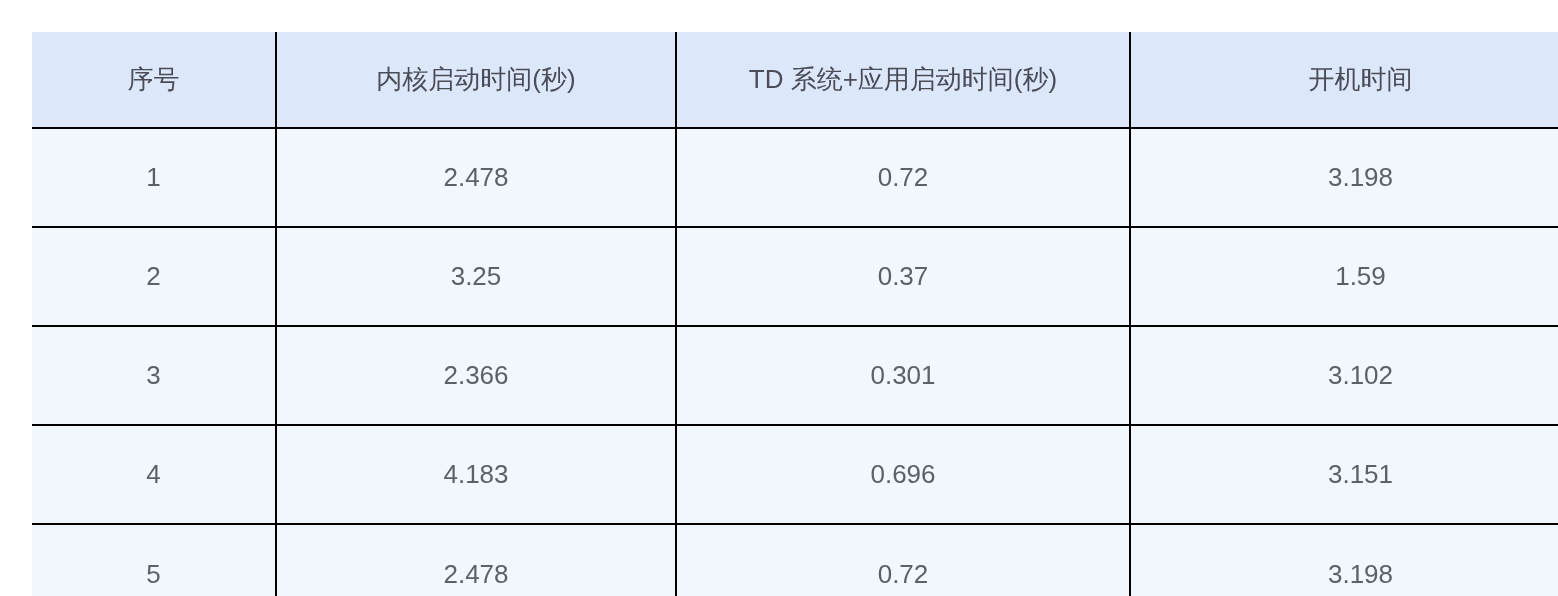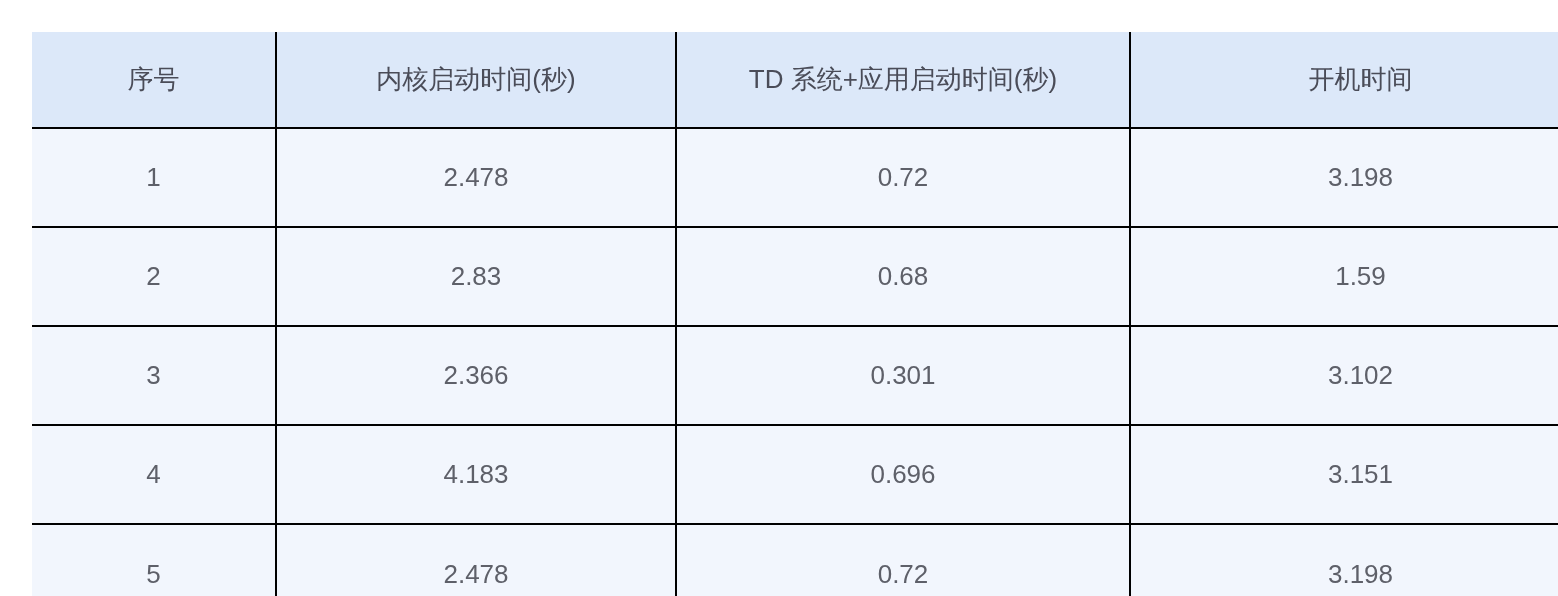--- a/index.html
+++ b/index.html
@@ -70,22 +70,22 @@
   </thead>
   <tbody>
     <tr>
       <td>1</td>
       <td>2.478</td>
       <td>0.72</td>
       <td>3.198</td>
     </tr>
     <tr>
       <td>2</td>
-      <td>2.83</td>
-      <td>0.68</td>
+      <td>3.25</td>
+      <td>0.37</td>
       <td>1.59</td>
     </tr>
     <tr>
       <td>3</td>
       <td>2.366</td>
       <td>0.301</td>
       <td>3.102</td>
     </tr>
     <tr>
       <td>4</td>

